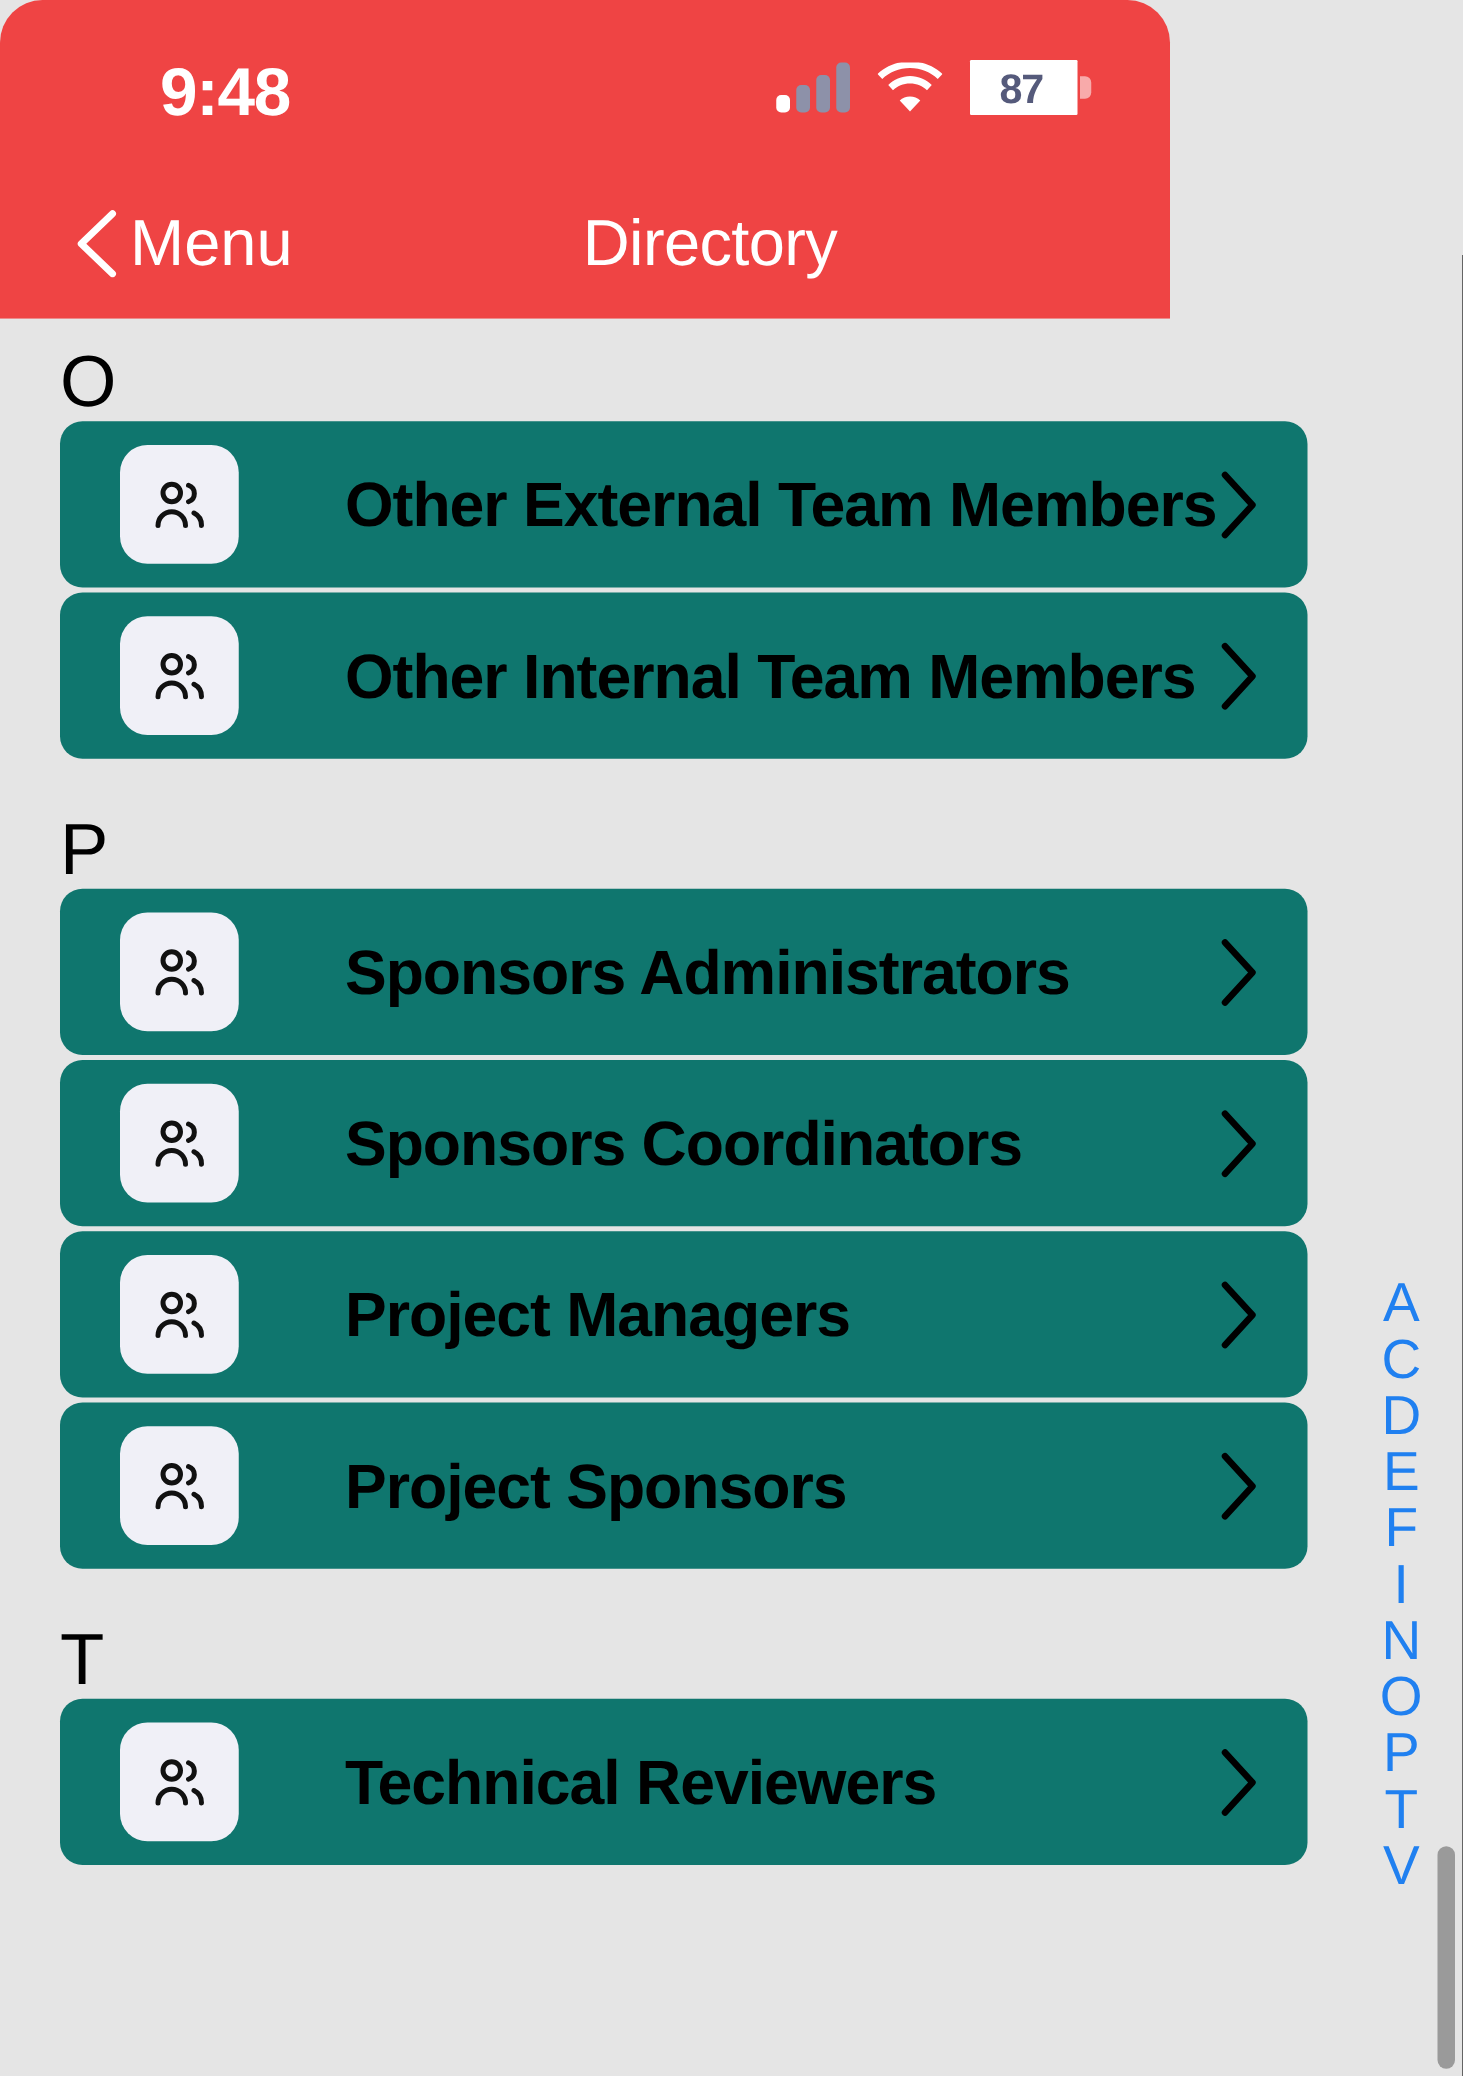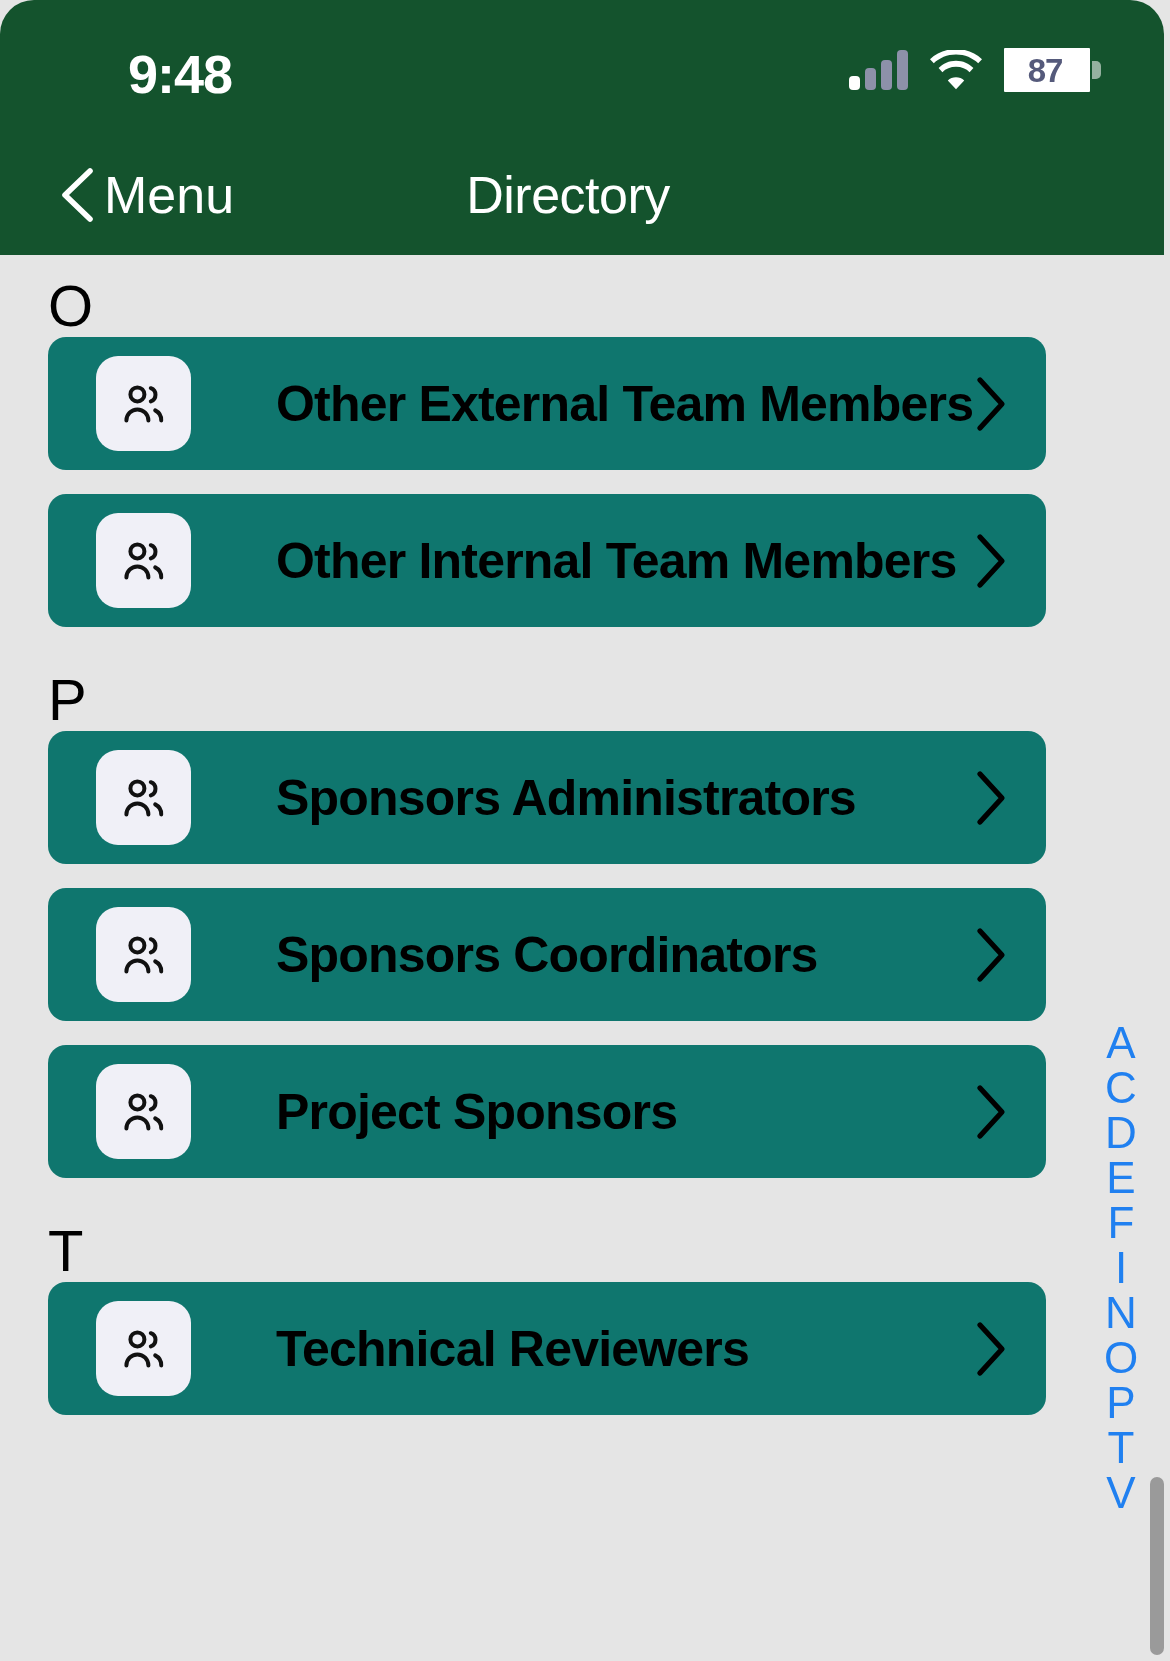--- a/index.html
+++ b/index.html
@@ -12,22 +12,22 @@
   #phone {
     position:relative;
     width:1170px; height:1661px;
     background:#e5e5e5;
     overflow:hidden;
   }
 
   
   #navbar {
     position:absolute; left:0; top:0;
-    width:1164px; height:255px;
-    background:#14532d;
+    width:936px; height:255px;
+    background:#ef4444;
     border-top-left-radius:34px;
     border-top-right-radius:34px;
     overflow:hidden;
   }
   #statusbar {
     position:absolute; left:0; top:0;
     width:100%; height:140px;
   }
   #status-time {
     position:absolute; left:128px; top:44px;
@@ -114,21 +114,21 @@
 
   .card {
     position:relative;
     margin:0 58px 0 48px;
     background:#0f766e;
     border-radius:18px;
     height:133px;
     display:flex; align-items:center;
     cursor:pointer;
   }
-  .card + .card { margin-top:24px; }
+  .card + .card { margin-top:4px; }
 
   .icon-tile {
     position:absolute; left:48px; top:19px;
     width:95px; height:95px;
     background:#f0f0f7;
     border-radius:22px;
     display:flex; align-items:center; justify-content:center;
   }
   .icon-tile svg { width:48px; height:48px; display:block; }
 
@@ -263,20 +263,34 @@
       <div class="card">
         <div class="icon-tile">
           <svg viewBox="0 0 24 24" fill="none">
             <circle cx="8.7" cy="7.2" r="3.5" stroke="#111111" stroke-width="2"></circle>
             <path d="M3.2 20.2a5.5 5.5 0 0 1 11 0" stroke="#111111" stroke-width="2" stroke-linecap="round"></path>
             <path d="M15.4 4.1a3.5 3.5 0 0 1 0 6.6" stroke="#111111" stroke-width="2" stroke-linecap="round"></path>
             <path d="M17.6 15.2a5.5 5.5 0 0 1 3 5" stroke="#111111" stroke-width="2" stroke-linecap="round"></path>
           </svg>
         </div>
         <div class="card-label">Sponsors Coordinators</div>
+        <div class="card-chevron"><svg viewBox="0 0 16 28" fill="none">
+            <path d="M2 2L13 14L2 26" stroke="#000000" stroke-width="2.6" stroke-linecap="round" stroke-linejoin="round"></path>
+          </svg></div>
+      </div>
+      <div class="card">
+        <div class="icon-tile">
+          <svg viewBox="0 0 24 24" fill="none">
+            <circle cx="8.7" cy="7.2" r="3.5" stroke="#111111" stroke-width="2"></circle>
+            <path d="M3.2 20.2a5.5 5.5 0 0 1 11 0" stroke="#111111" stroke-width="2" stroke-linecap="round"></path>
+            <path d="M15.4 4.1a3.5 3.5 0 0 1 0 6.6" stroke="#111111" stroke-width="2" stroke-linecap="round"></path>
+            <path d="M17.6 15.2a5.5 5.5 0 0 1 3 5" stroke="#111111" stroke-width="2" stroke-linecap="round"></path>
+          </svg>
+        </div>
+        <div class="card-label">Project Managers</div>
         <div class="card-chevron"><svg viewBox="0 0 16 28" fill="none">
             <path d="M2 2L13 14L2 26" stroke="#000000" stroke-width="2.6" stroke-linecap="round" stroke-linejoin="round"></path>
           </svg></div>
       </div>
       <div class="card">
         <div class="icon-tile">
           <svg viewBox="0 0 24 24" fill="none">
             <circle cx="8.7" cy="7.2" r="3.5" stroke="#111111" stroke-width="2"></circle>
             <path d="M3.2 20.2a5.5 5.5 0 0 1 11 0" stroke="#111111" stroke-width="2" stroke-linecap="round"></path>
             <path d="M15.4 4.1a3.5 3.5 0 0 1 0 6.6" stroke="#111111" stroke-width="2" stroke-linecap="round"></path>

